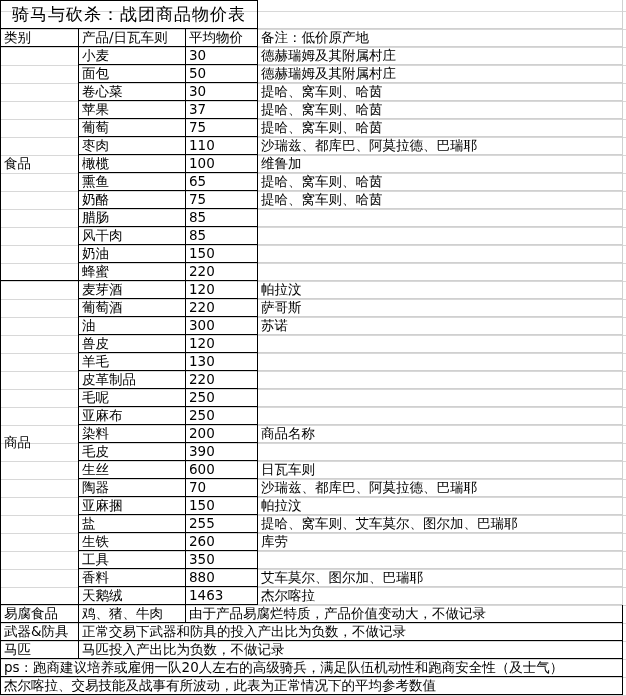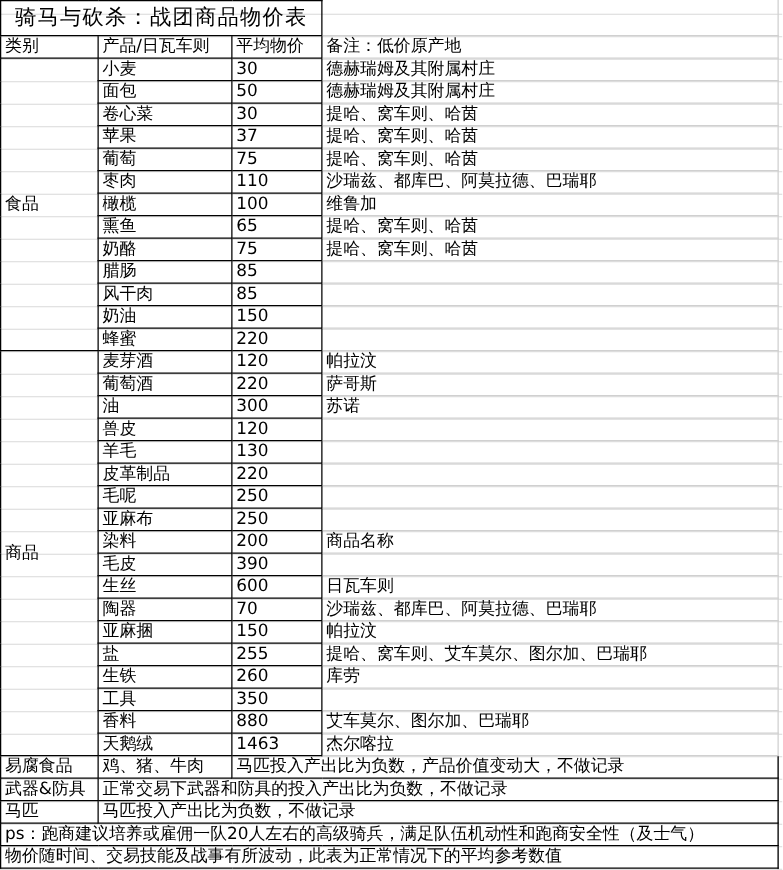--- a/index.html
+++ b/index.html
@@ -195,30 +195,30 @@
         <td class="note">艾车莫尔、图尔加、巴瑞耶</td>
       </tr>
       <tr>
         <td>天鹅绒</td>
         <td>1463</td>
         <td class="note">杰尔喀拉</td>
       </tr>
       <tr>
         <td>易腐食品</td>
         <td>鸡、猪、牛肉</td>
-        <td colspan="2">马匹投入产出比为负数，产品价值变动大，不做记录</td>
+        <td colspan="2">由于产品易腐烂特质，产品价值变动大，不做记录</td>
       </tr>
       <tr>
         <td>武器&amp;防具</td>
         <td colspan="3">正常交易下武器和防具的投入产出比为负数，不做记录</td>
       </tr>
       <tr>
         <td>马匹</td>
         <td colspan="3">马匹投入产出比为负数，不做记录</td>
       </tr>
       <tr>
         <td colspan="4">ps：跑商建议培养或雇佣一队20人左右的高级骑兵，满足队伍机动性和跑商安全性（及士气）</td>
       </tr>
       <tr>
-        <td colspan="4">物价随时间、交易技能及战事有所波动，此表为正常情况下的平均参考数值</td>
+        <td colspan="4">杰尔喀拉、交易技能及战事有所波动，此表为正常情况下的平均参考数值</td>
       </tr>
     </tbody>
 </table>
 
 </body></html>

